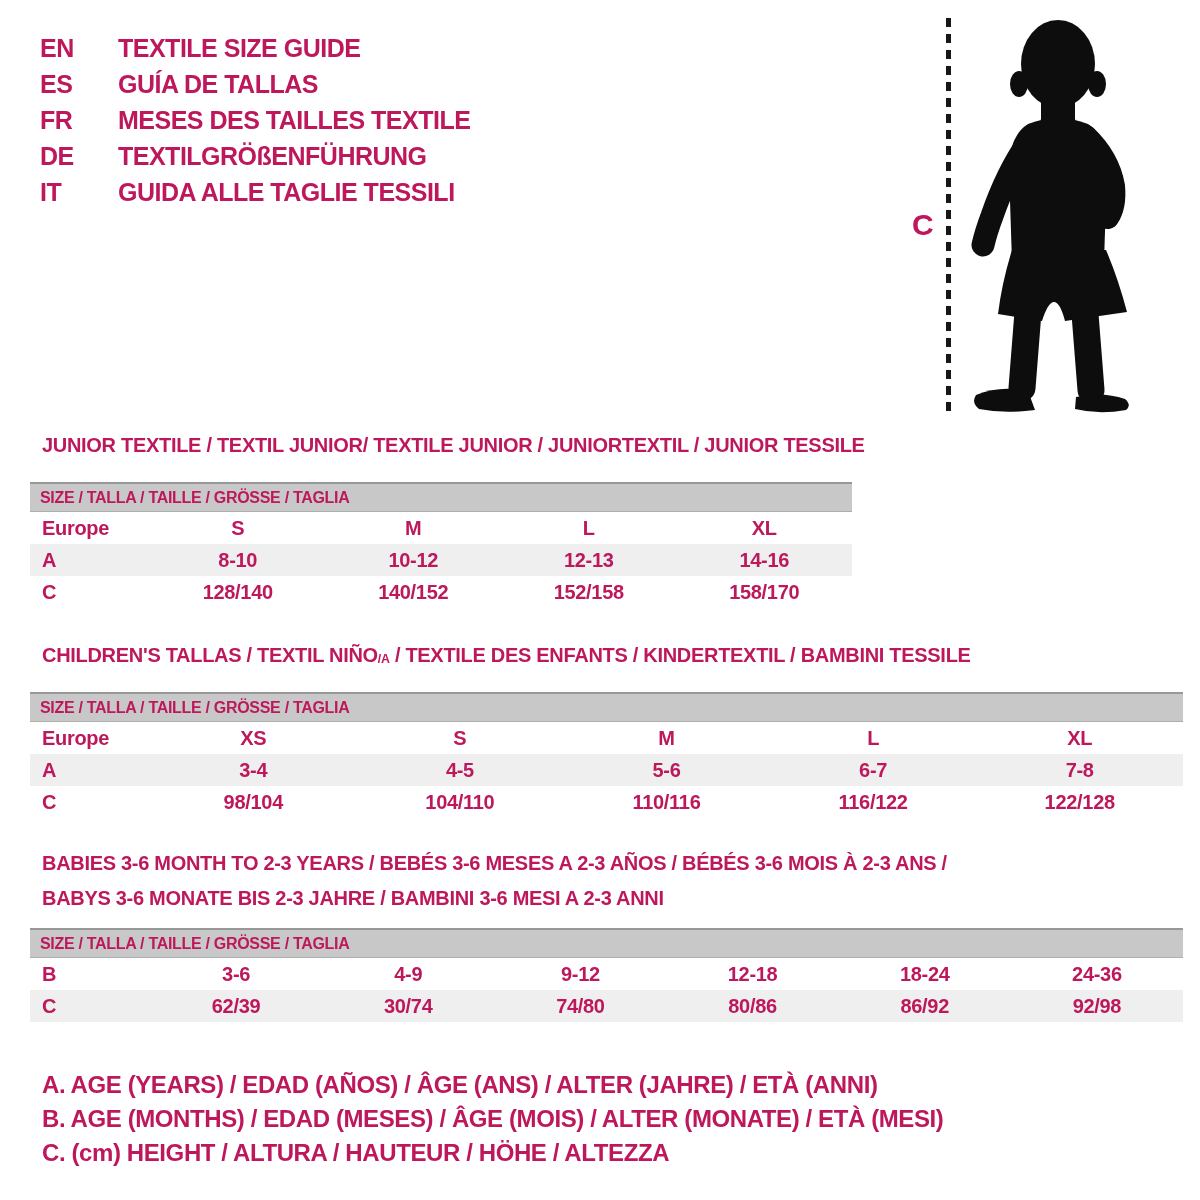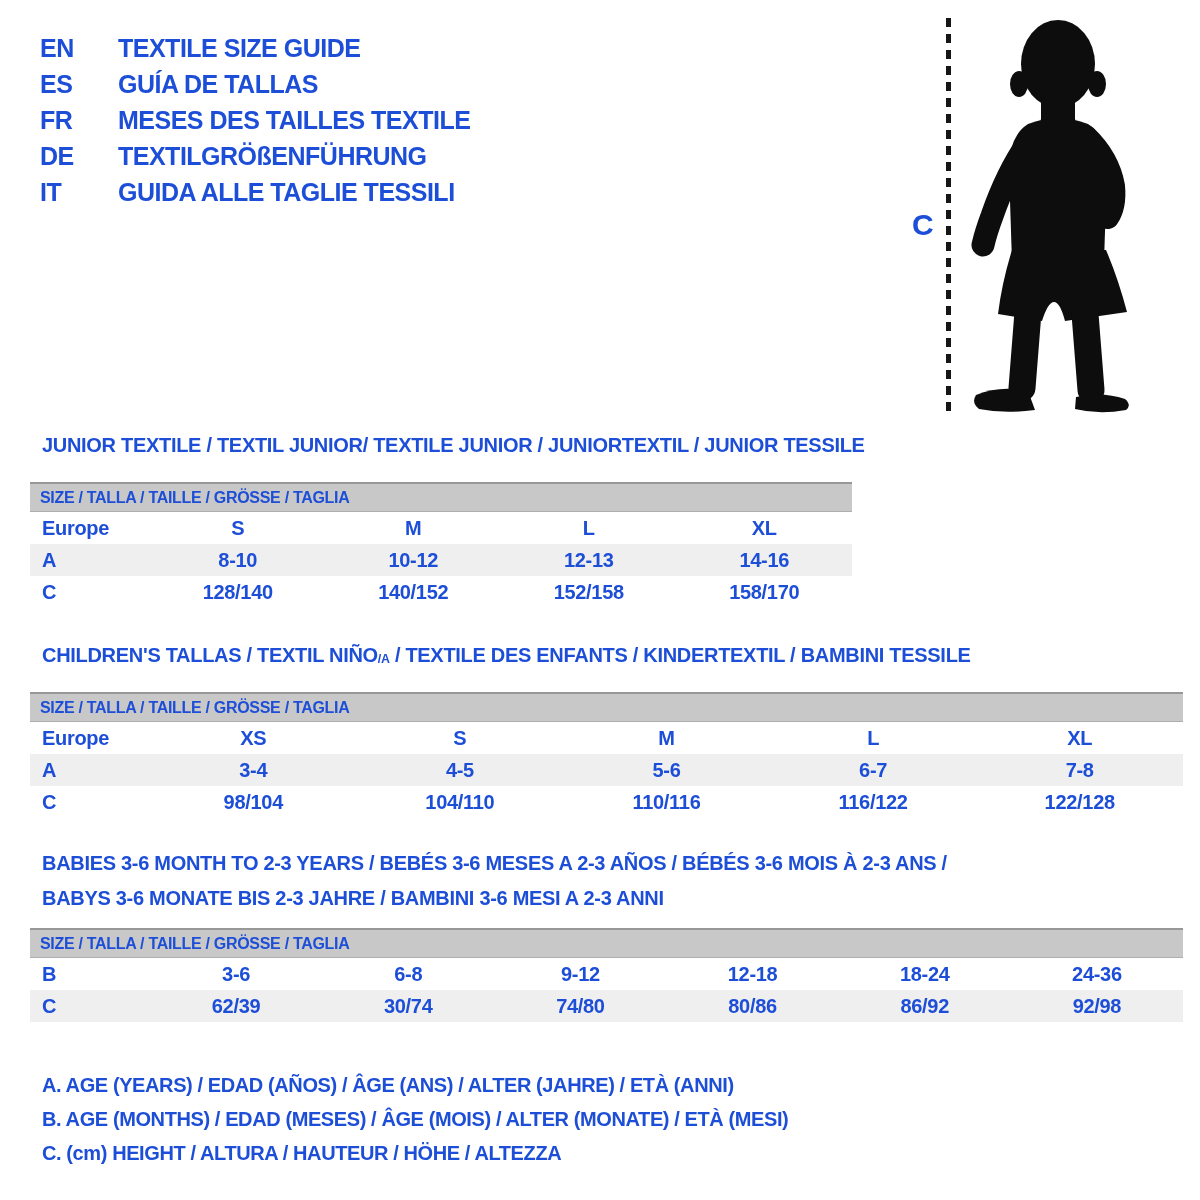--- a/index.html
+++ b/index.html
@@ -3,21 +3,21 @@
 <meta charset="utf-8">
 <style>
   * { margin: 0; padding: 0; box-sizing: border-box; }
   html, body { background: #ffffff; }
   body { font-family: "Liberation Sans", "DejaVu Sans", sans-serif; }
   #canvas {
     position: relative;
     width: 1200px;
     height: 1200px;
     background: #ffffff;
-    color: #1d4ed8;
+    color: #be185d;
     overflow: hidden;
   }
 
   
   #lang-block {
     position: absolute;
     left: 40px; top: 30px;
   }
   .lang-row {
     display: flex;
@@ -94,21 +94,21 @@
   .stripe { background: #efefef; }
 
   
   #legend {
     position: absolute;
     left: 42px; top: 1068px;
   }
   .legend-line {
     height: 34px;
     line-height: 34px;
-    font-size: 20px;
+    font-size: 24px;
     font-weight: bold;
     letter-spacing: -0.4px;
     white-space: nowrap;
   }
 </style>
 </head>
 <body>
 
 <div id="canvas">
 
@@ -230,21 +230,21 @@
   <div class="section-title" style="top:852px">BABIES 3-6 MONTH TO 2-3 YEARS / BEBÉS 3-6 MESES A 2-3 AÑOS / BÉBÉS 3-6 MOIS À 2-3 ANS /</div>
   <div class="section-title" style="top:887px">BABYS 3-6 MONATE BIS 2-3 JAHRE / BAMBINI 3-6 MESI A 2-3 ANNI</div>
 
   <div class="size-table" style="top:928px; width:1153px">
     <div class="thead">
       <span>SIZE / TALLA / TAILLE / GRÖSSE / TAGLIA</span>
     </div>
     <div class="trow cols6">
       <span class="lbl">B</span>
       <span class="val">3-6</span>
-      <span class="val">6-8</span>
+      <span class="val">4-9</span>
       <span class="val">9-12</span>
       <span class="val">12-18</span>
       <span class="val">18-24</span>
       <span class="val">24-36</span>
     </div>
     <div class="trow cols6 stripe">
       <span class="lbl">C</span>
       <span class="val">62/39</span>
       <span class="val">30/74</span>
       <span class="val">74/80</span>

